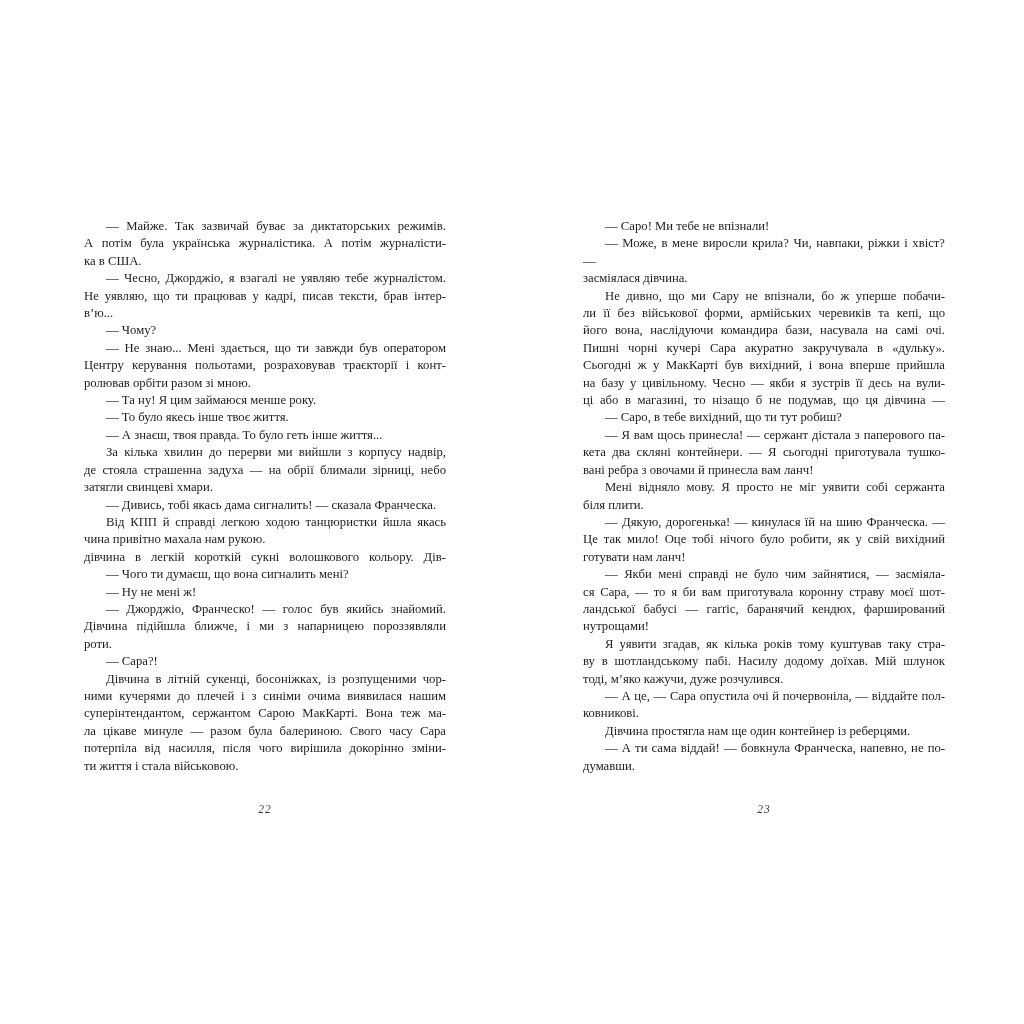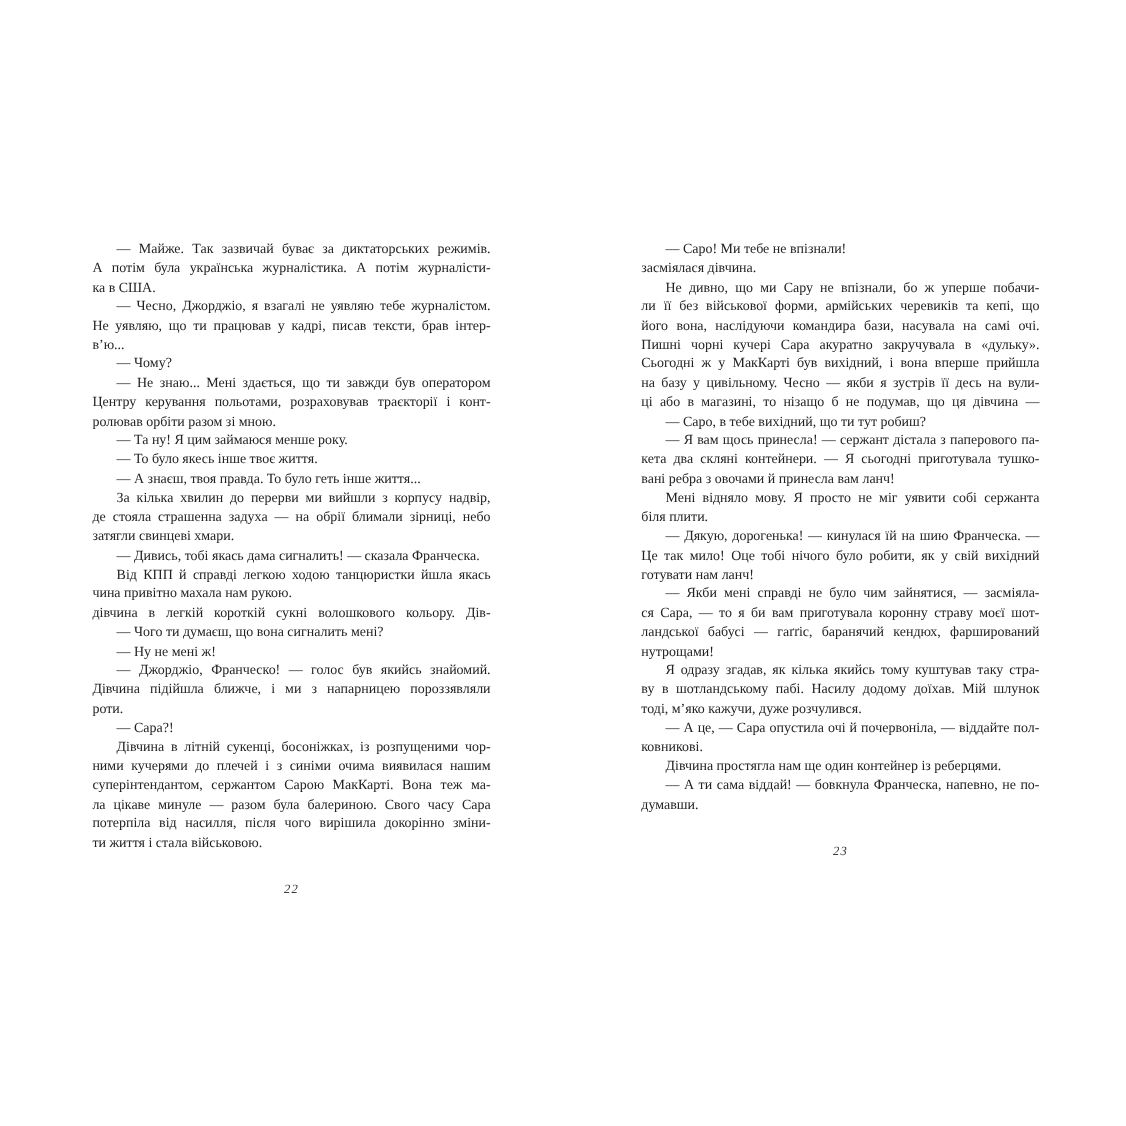--- a/index.html
+++ b/index.html
@@ -84,20 +84,21 @@
         <div class="line">ла цікаве минуле — разом була балериною. Свого часу Сара</div>
         <div class="line">потерпіла від насилля, після чого вирішила докорінно зміни-</div>
         <div class="line last">ти життя і стала військовою.</div>
       </div>
     <div class="pagenum">22</div>
   </section>
 
   <section class="page right">
     <div class="lines">
         <div class="line indent last">— Саро! Ми тебе не впізнали!</div>
+        <div class="line indent">— Може, в мене виросли крила? Чи, навпаки, ріжки і хвіст? —</div>
         <div class="line last">засміялася дівчина.</div>
         <div class="line indent">Не дивно, що ми Сару не впізнали, бо ж уперше побачи-</div>
         <div class="line">ли її без військової форми, армійських черевиків та кепі, що</div>
         <div class="line">його вона, наслідуючи командира бази, насувала на самі очі.</div>
         <div class="line">Пишні чорні кучері Сара акуратно закручувала в «дульку».</div>
         <div class="line">Сьогодні ж у МакКарті був вихідний, і вона вперше прийшла</div>
         <div class="line">на базу у цивільному. Чесно — якби я зустрів її десь на вули-</div>
         <div class="line">ці або в магазині, то нізащо б не подумав, що ця дівчина —</div>
         <div class="line indent last">— Саро, в тебе вихідний, що ти тут робиш?</div>
         <div class="line indent">— Я вам щось принесла! — сержант дістала з паперового па-</div>
@@ -105,21 +106,21 @@
         <div class="line last">вані ребра з овочами й принесла вам ланч!</div>
         <div class="line indent">Мені відняло мову. Я просто не міг уявити собі сержанта</div>
         <div class="line last">біля плити.</div>
         <div class="line indent">— Дякую, дорогенька! — кинулася їй на шию Франческа. —</div>
         <div class="line">Це так мило! Оце тобі нічого було робити, як у свій вихідний</div>
         <div class="line last">готувати нам ланч!</div>
         <div class="line indent">— Якби мені справді не було чим зайнятися, — засміяла-</div>
         <div class="line">ся Сара, — то я би вам приготувала коронну страву моєї шот-</div>
         <div class="line">ландської бабусі — гаґґіс, баранячий кендюх, фарширований</div>
         <div class="line last">нутрощами!</div>
-        <div class="line indent">Я одразу згадав, як кілька якийсь тому куштував таку стра-</div>
+        <div class="line indent">Я уявити згадав, як кілька років тому куштував таку стра-</div>
         <div class="line">ву в шотландському пабі. Насилу додому доїхав. Мій шлунок</div>
         <div class="line last">тоді, м’яко кажучи, дуже розчулився.</div>
         <div class="line indent">— А це, — Сара опустила очі й почервоніла, — віддайте пол-</div>
         <div class="line last">ковникові.</div>
         <div class="line indent last">Дівчина простягла нам ще один контейнер із реберцями.</div>
         <div class="line indent">— А ти сама віддай! — бовкнула Франческа, напевно, не по-</div>
         <div class="line last">думавши.</div>
       </div>
     <div class="pagenum">23</div>
   </section>

